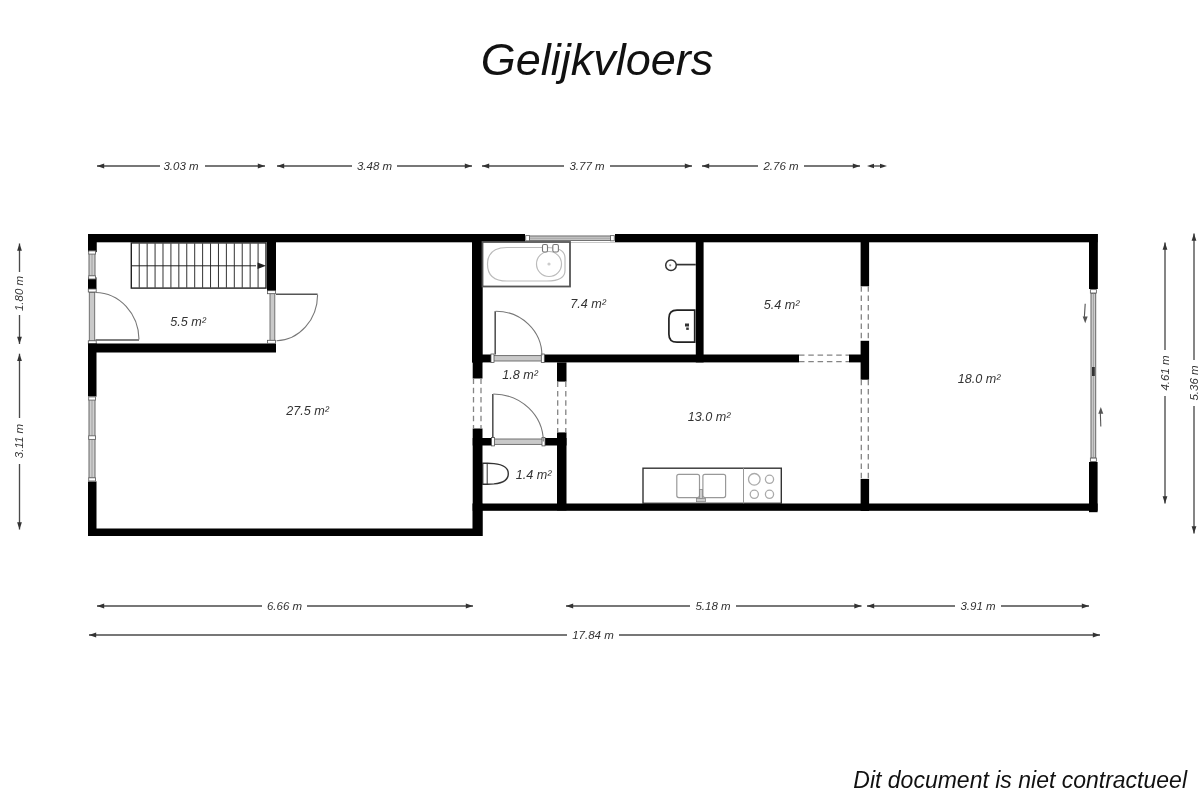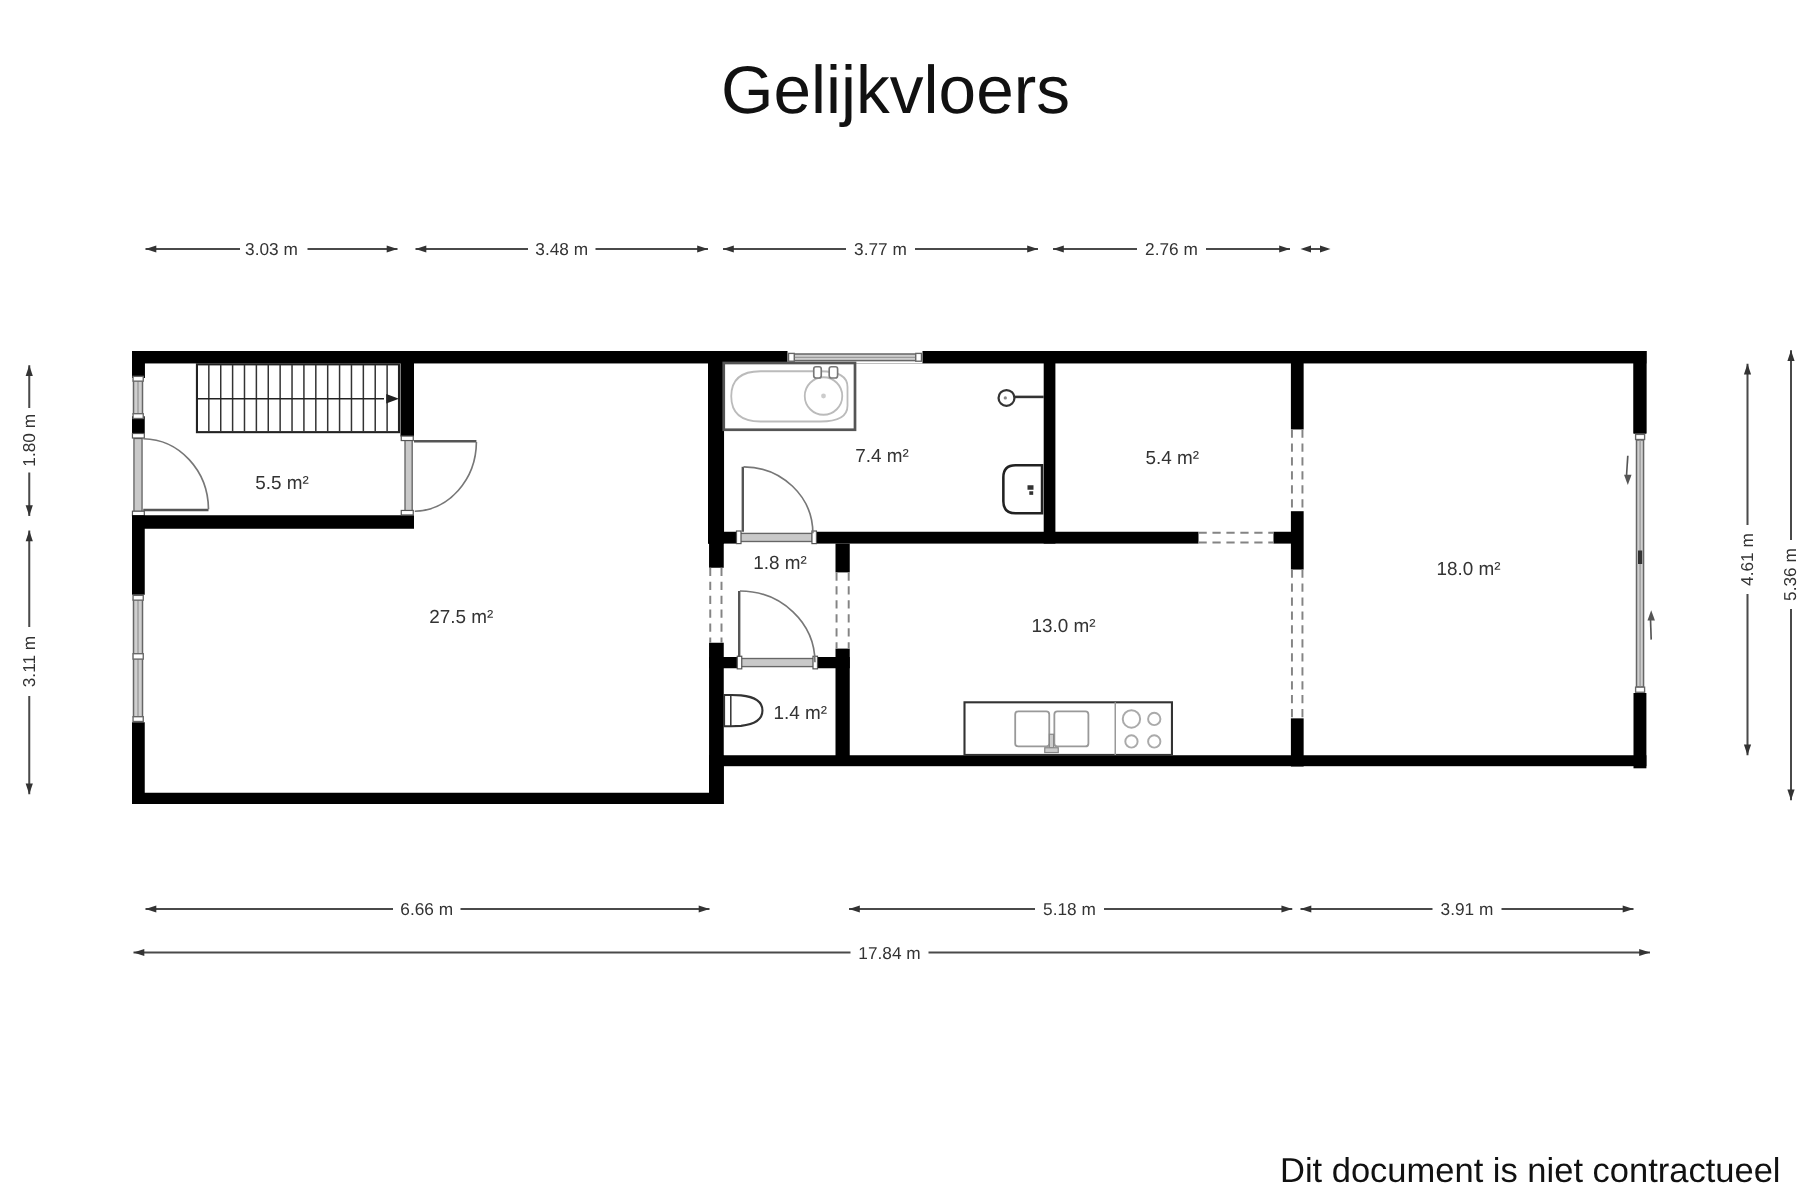--- a/index.html
+++ b/index.html
@@ -1,16 +1,16 @@
 <!DOCTYPE html>
 <html><head>
 <meta charset="utf-8">
 <style>
   html,body{margin:0;padding:0;background:#ffffff;}
-  #page{width:1200px;height:801px;position:relative;background:#fff;overflow:hidden;}
+  #page{width:1200px;height:801px;position:relative;background:#fff;overflow:hidden;font-style:italic;}
   svg{display:block;}
   text{font-family:"Liberation Sans", sans-serif;}
 </style>
 </head>
 <body>
 <div id="page">
 <svg width="1200" height="801" viewBox="0 0 1200 801" xmlns="http://www.w3.org/2000/svg">
 
 <rect x="0" y="0" width="1200" height="801" fill="#ffffff"></rect>
 

